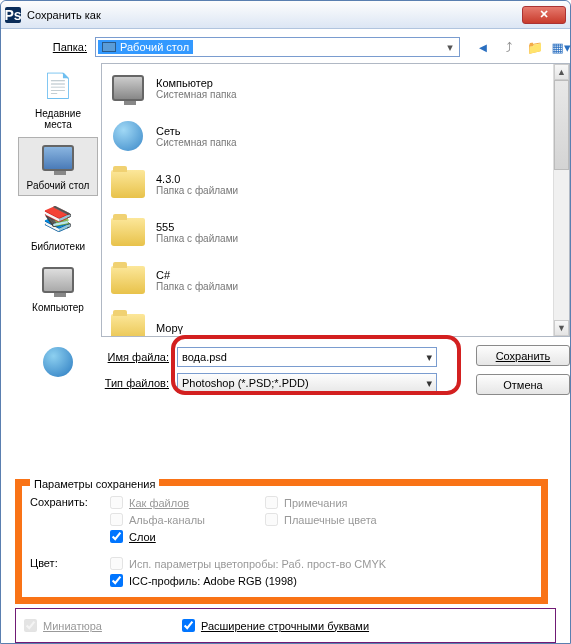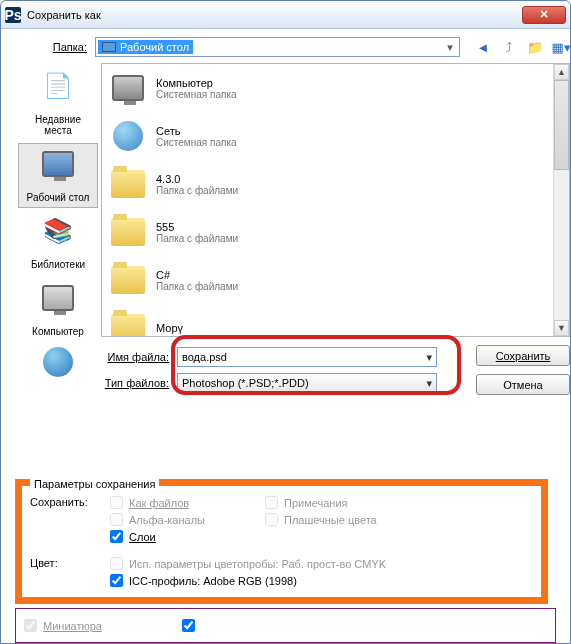--- a/index.html
+++ b/index.html
@@ -15,21 +15,21 @@
 .folder-combo { flex: 1; height: 20px; border: 1px solid #7a9ccf; background: #fff; display: flex; align-items: center; padding: 0 2px; }
 .folder-combo .sel { background: #3399ff; color: #fff; padding: 1px 4px; display: flex; align-items: center; gap: 4px; }
 .folder-combo .drop { margin-left: auto; width: 14px; text-align: center; color: #555; }
 .nav-icons { display: flex; gap: 8px; margin-left: 14px; align-items: center; }
 .nav-icons span { width: 18px; height: 18px; display: flex; align-items: center; justify-content: center; font-size: 13px; }
 .mainarea { display: flex; height: 274px; }
 .sidebar { width: 86px; display: flex; flex-direction: column; align-items: center; gap: 2px; padding-top: 2px; }
 .side-item { width: 80px; display: flex; flex-direction: column; align-items: center; padding: 4px 2px; border: 1px solid transparent; text-align: center; }
 .side-item.selected { background: #e8e8e8; border: 1px solid #b0b0b0; }
 .side-ico { width: 32px; height: 32px; display: flex; align-items: center; justify-content: center; font-size: 24px; }
-.side-lbl { font-size: 10px; line-height: 11px; margin-top: 12px; }
+.side-lbl { font-size: 10px; line-height: 11px; margin-top: 6px; }
 .filelist { flex: 1; border: 1px solid #b0b8c4; background: #fff; position: relative; overflow: hidden; }
 .filelist-inner { position: absolute; inset: 0 16px 0 0; overflow: hidden; }
 .file-item { display: flex; align-items: center; padding: 6px 8px; gap: 10px; }
 .file-ico { width: 36px; height: 36px; display: flex; align-items: center; justify-content: center; font-size: 28px; }
 .file-txt { display: flex; flex-direction: column; }
 .file-name { color: #000; }
 .file-sub { color: #777; font-size: 10px; }
 .scrollbar { position: absolute; right: 0; top: 0; bottom: 0; width: 16px; background: #f0f0f0; border-left: 1px solid #ddd; }
 .scroll-btn { height: 16px; background: linear-gradient(#f8f8f8,#e4e4e4); border: 1px solid #ccc; display: flex; align-items: center; justify-content: center; font-size: 9px; color: #555; }
 .scroll-thumb { height: 90px; margin: 0; background: linear-gradient(#e8e8e8,#d4d4d4); border: 1px solid #bbb; }
@@ -257,15 +257,16 @@
     </div>
   </div>
 
   <div class="footer">
     <label class="chk disabled">
         <input type="checkbox" checked="" disabled="" style="">
         <span><u>Миниатюра</u></span>
       </label>
     <label class="chk">
         <input type="checkbox" checked="" style="">
+        <span><u>Расширение строчными буквами</u></span>
       </label>
   </div>
 </div>
 
 </body></html>

